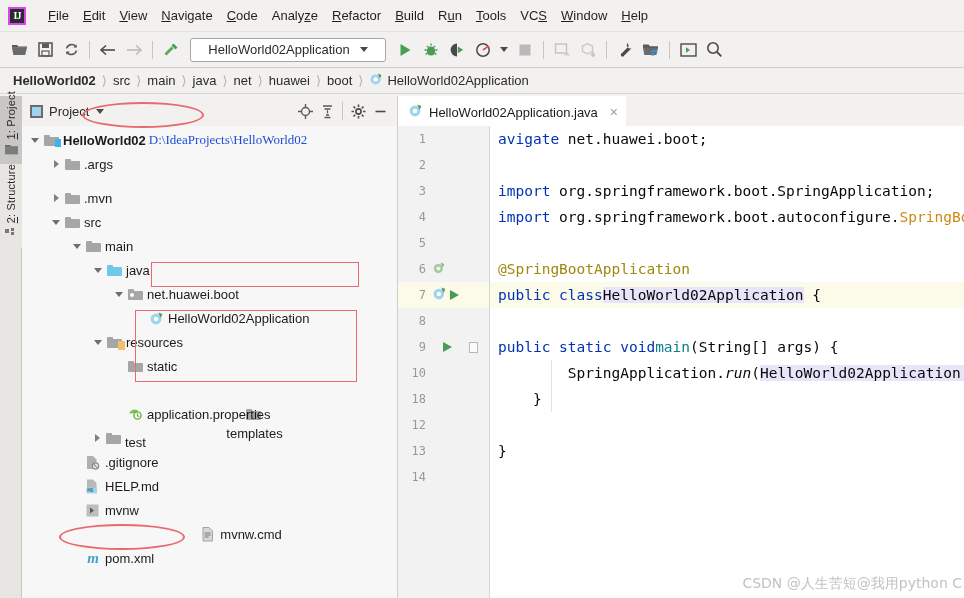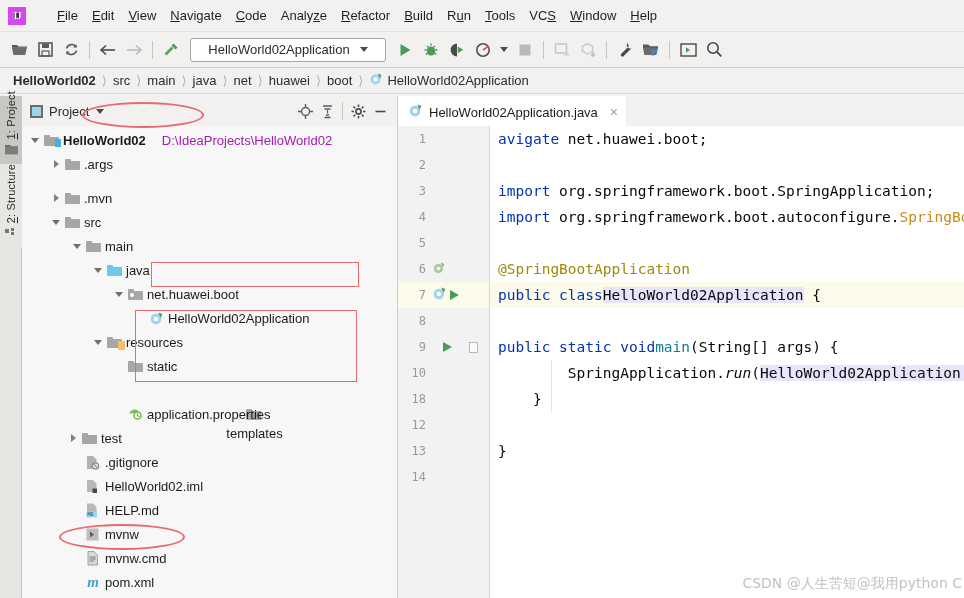--- a/index.html
+++ b/index.html
@@ -20,28 +20,28 @@
     background: #f2f1f0;
     display: flex;
     align-items: center;
     padding-left: 8px;
     border-bottom: 1px solid #e3e1de;
     position: relative;
   }
   #ij-logo {
     width: 18px; height: 18px;
     background: #2b2b2b;
-    border: 6px solid #d946ef;
+    border: 2px solid #d946ef;
     color: #fff;
     font-size: 10px;
     font-weight: bold;
     display: flex; align-items: center; justify-content: center;
     font-family: "Liberation Serif", serif;
     letter-spacing: -1px;
-    margin-right: 24px;
+    margin-right: 15px;
     flex: none;
   }
   .menu-item {
     font-size: 13px;
     color: #1f1f1f;
     padding: 3px 7px;
     white-space: nowrap;
     cursor: default;
   }
   .menu-item .mn {
@@ -229,21 +229,21 @@
     border-top: 5px solid #6e6e6e;
   }
   .row .ico {
     width: 18px; height: 24px;
     flex: none;
     display: flex; align-items: center; justify-content: center;
     margin-right: 3px;
   }
   .row .label { flex: none; }
   .row .label.bold { font-weight: bold; }
-  .row .sublabel { color: #a21caf; margin-left: 16px; }
+  .row .sublabel { color: #1d4ed8; margin-left: 3px; font-family: Liberation Serif, serif; }
 
   
   .folder {
     width: 15px; height: 12px;
     position: relative;
   }
   .folder::before {
     content: "";
     position: absolute; left: 0; top: 1px;
     width: 6px; height: 3px;
@@ -745,21 +745,21 @@
           <span class="arrow"></span>
           <span class="ico">
             <svg width="15" height="14" viewBox="0 0 15 14">
               <path d="M1 6.5c2-4 6-5 9-3l-1.5 2.5z" fill="#76c24a"></path>
               <circle cx="9.5" cy="8.5" r="3.6" fill="none" stroke="#6bb341" stroke-width="1.4"></circle>
               <path d="M9.5 6.2v2.6l1.8 1" stroke="#6bb341" stroke-width="1.1" fill="none"></path>
             </svg>
           </span>
           <span class="label">application.properties</span>
         </div>
-        <div class="row" style="padding-left: 44px;">
+        <div class="row" style="padding-left: 68px; align-items: flex-end;">
           <span class="arrow">
             <span class="arrow-r"></span>
           </span>
           <span class="ico">
             <span class="folder"></span>
           </span>
           <span class="label">test</span>
         </div>
         <div class="row" style="padding-left: 48px;">
           <span class="arrow"></span>
@@ -769,48 +769,38 @@
               <circle cx="9.5" cy="11" r="3.2" fill="#e8e8e8" stroke="#8a8a8a" stroke-width="1.2"></circle>
               <path d="M7.4 8.9l4.2 4.2" stroke="#8a8a8a" stroke-width="1.2"></path>
             </svg>
           </span>
           <span class="label">.gitignore</span>
         </div>
         <div class="row" style="padding-left: 48px;">
           <span class="arrow"></span>
           <span class="ico">
             <svg width="14" height="15" viewBox="0 0 14 15">
-              <path d="M1 1h6l3.5 3.5V13H1z" fill="#b8b8b8"></path>
-              <rect x="6.5" y="9.5" width="4.5" height="4.5" fill="#4a4a4a"></rect>
-            </svg>
-          </span>
-          <span class="label">HelloWorld02.iml</span>
-        </div>
-        <div class="row" style="padding-left: 48px;">
-          <span class="arrow"></span>
-          <span class="ico">
-            <svg width="14" height="15" viewBox="0 0 14 15">
               <path d="M1 0.5h6l3.5 3.5V9H1z" fill="#b8b8b8"></path>
               <rect x="0.5" y="8.5" width="10.5" height="6" fill="#9fd4ef"></rect>
               <text x="1.6" y="13.4" font-size="5" fill="#1b4a66" font-family="monospace">MD</text>
             </svg>
           </span>
           <span class="label">HELP.md</span>
         </div>
         <div class="row" style="padding-left: 48px;">
           <span class="arrow"></span>
           <span class="ico">
             <svg width="14" height="13" viewBox="0 0 14 13">
               <rect x="0.5" y="0.5" width="12" height="12" fill="#bdbdbd"></rect>
               <path d="M4 3.6l4 2.9-4 2.9z" fill="#5a5a5a"></path>
             </svg>
           </span>
           <span class="label">mvnw</span>
         </div>
-        <div class="row" style="padding-left: 48px;">
+        <div class="row" style="padding-left: 48px; justify-content: center;">
           <span class="arrow"></span>
           <span class="ico">
             <svg width="13" height="15" viewBox="0 0 13 15">
               <path d="M1 0.5h6l3.5 3.5V14H1z" fill="#d8d8d8" stroke="#9a9a9a" stroke-width="0.9"></path>
               <path d="M2.6 6h6M2.6 8h6M2.6 10h4" stroke="#7a7a7a" stroke-width="1"></path>
             </svg>
           </span>
           <span class="label">mvnw.cmd</span>
         </div>
         <div class="row" style="padding-left: 48px;">

